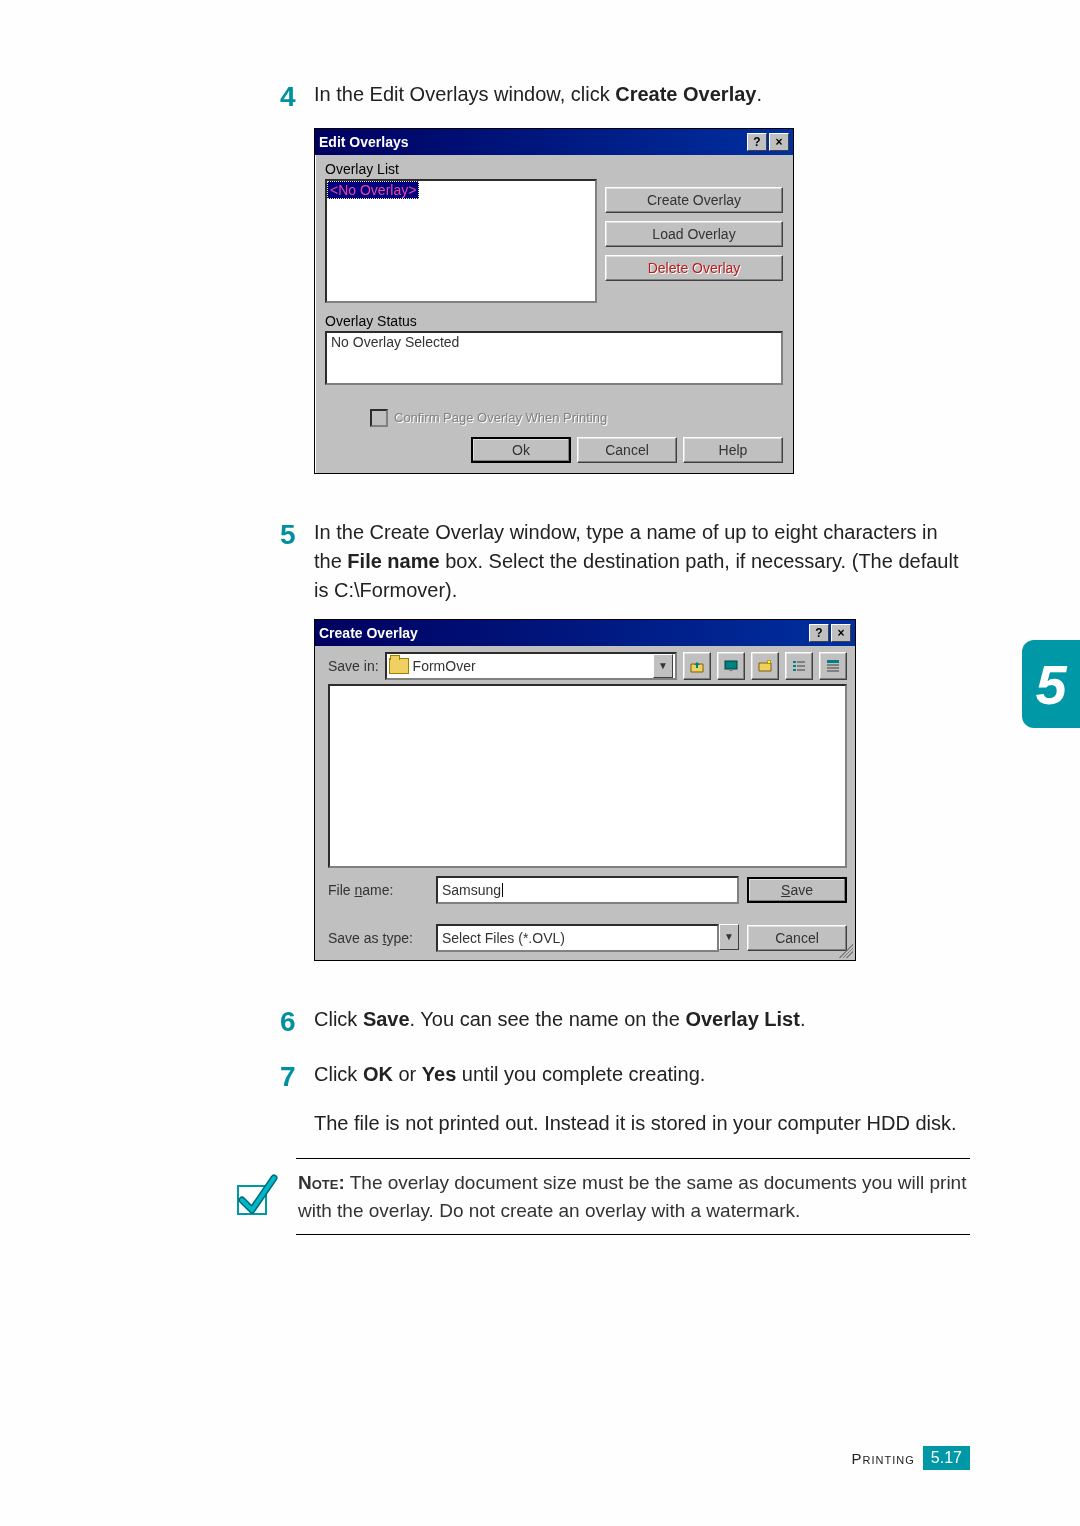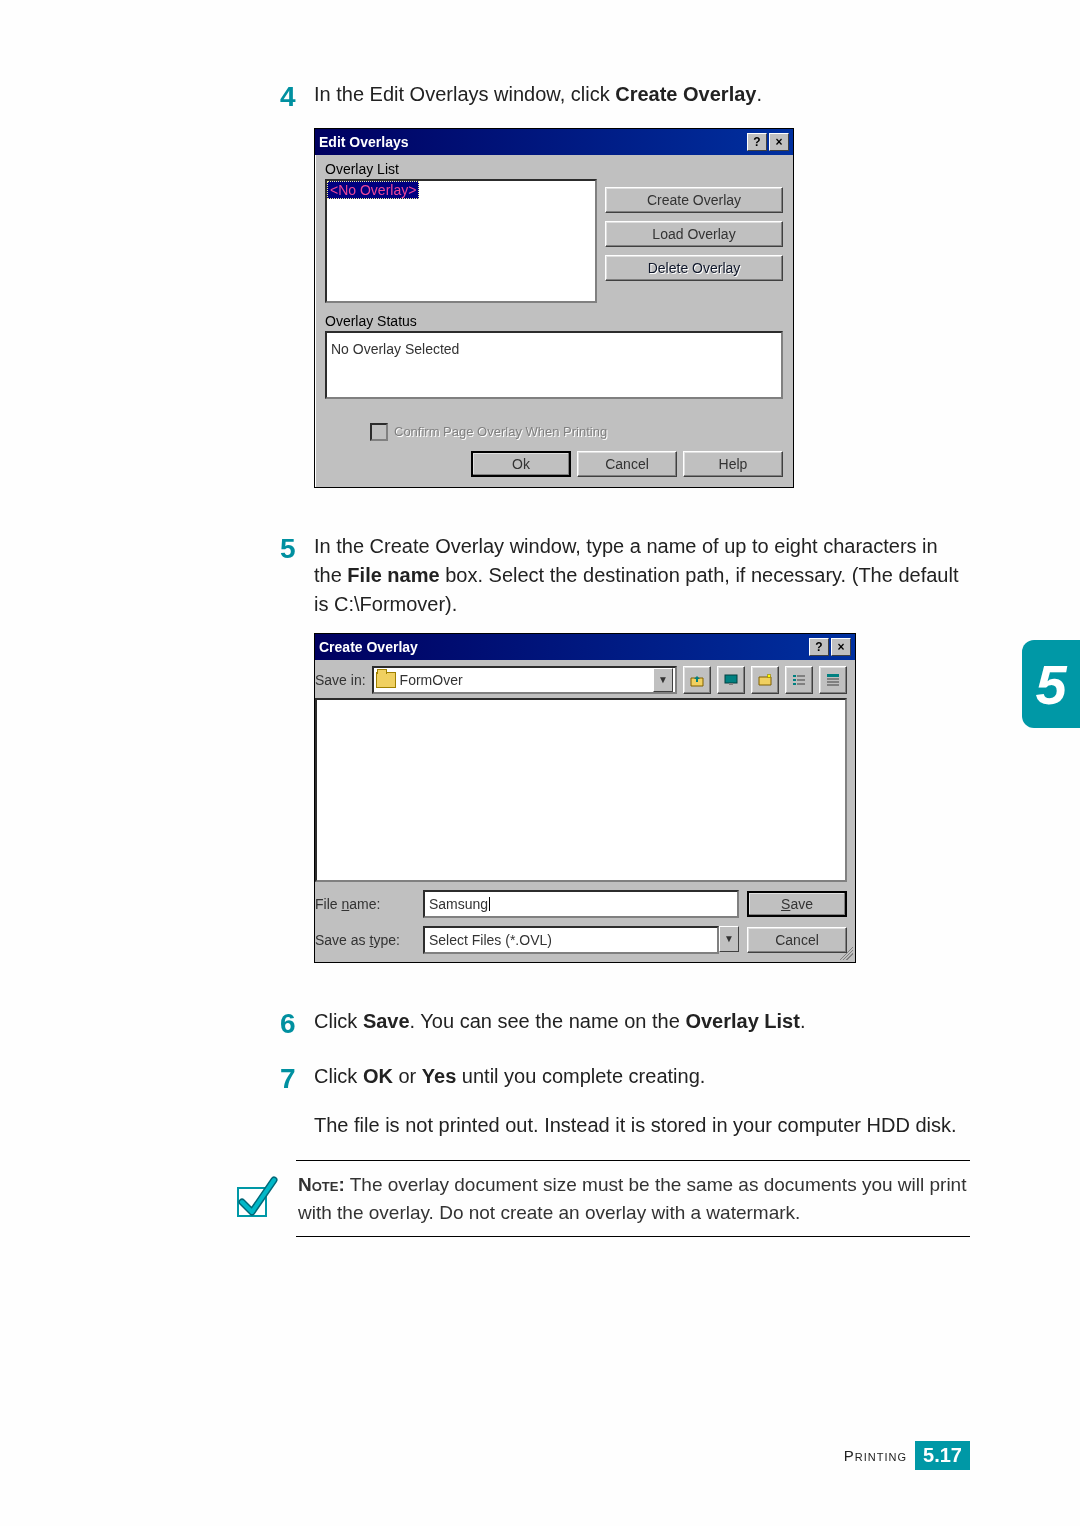--- a/index.html
+++ b/index.html
@@ -90,45 +90,45 @@
   }
   .side-btns { display: flex; flex-direction: column; gap: 8px; margin-top: 8px; }
   .win-button {
     background: #c0c0c0;
     border: 1px solid #fff;
     border-right-color: #404040; border-bottom-color: #404040;
     box-shadow: inset -1px -1px 0 #808080, inset 1px 1px 0 #dfdfdf;
     font-size: 14px; padding: 4px 6px; text-align: center;
     min-width: 164px;
   }
-  .win-button.disabled { color: #0f172a; text-shadow: 1px 1px 0 #fff; }
+  .win-button.disabled { color: #b91c1c; text-shadow: 1px 1px 0 #fff; }
   .status-box {
     background: #fff; border: 2px inset #808080; height: 48px;
-    padding: 8px 4px; font-size: 14px;
+    padding: 1px 4px; font-size: 14px;
   }
   .checkbox-row { display: flex; align-items: center; gap: 6px; margin-top: 24px; padding-left: 45px; }
   .fake-check {
     width: 14px; height: 14px; background: #c0c0c0;
     border: 2px inset #808080;
   }
   .checkbox-row .lbl { color: #808080; text-shadow: 1px 1px 0 #fff; font-size: 13px; }
   .dlg-bottom { display: flex; justify-content: flex-end; gap: 6px; margin-top: 10px; }
   .dlg-bottom .win-button { min-width: 86px; }
   .win-button.default { border: 2px solid #000; padding: 3px 5px; }
 
   
   .sa-dialog {
     width: 540px;
     background: #c0c0c0;
     border: 1px solid #000;
     font-family: Tahoma, sans-serif;
     font-size: 14px;
     position: relative;
   }
-  .sa-body { padding: 6px 8px 8px 0; }
+  .sa-body { padding: 6px 8px 8px 13px; }
   .sa-toprow { display: flex; align-items: center; gap: 6px; }
   .sa-toprow .lbl { font-size: 14px; }
   .combo-savein {
     flex: 1; display: flex; align-items: center;
     background: #fff; border: 2px inset #808080; height: 24px;
     padding: 0 2px; font-size: 14px; gap: 4px;
   }
   .folder-glyph {
     width: 18px; height: 14px; background: #f0d060;
     border: 1px solid #a08000; position: relative;
@@ -151,21 +151,21 @@
     display: inline-flex; align-items:center; justify-content:center;
     font-size: 14px;
   }
   .file-pane {
     background: #fff; border: 2px inset #808080; height: 180px;
     margin-top: 4px;
   }
   .sa-bottom {
     display: grid;
     grid-template-columns: 100px 1fr 100px;
-    gap: 8px 8px; margin-top: 8px;
+    gap: 20px 8px; margin-top: 8px;
     align-items: center;
   }
   .sa-bottom .lbl { font-size: 14px; }
   .text-field {
     background: #fff; border: 2px inset #808080; height: 24px;
     padding: 0 4px; font-size: 14px; display: flex; align-items: center;
   }
   .text-field .cursor {
     width: 1px; height: 14px; background: #000; margin-left: 1px;
   }
@@ -227,22 +227,21 @@
     bottom: 56px;
     display: flex;
     align-items: center;
     gap: 8px;
     font-size: 15px;
   }
   .footer .sec { letter-spacing: 1px; font-variant: small-caps; color: #222; }
   .footer .pagebox {
     background: #0098a6; color: #fff;
     padding: 3px 8px;
-    font-size: 20px;
-    font-weight: bold;
+    font-size: 16px;
   }
   .footer .pagebox .dot { color: #fff; }
 
   .underline { text-decoration: underline; }
 </style>
 </head>
 <body>
 
 <div class="page">
 

